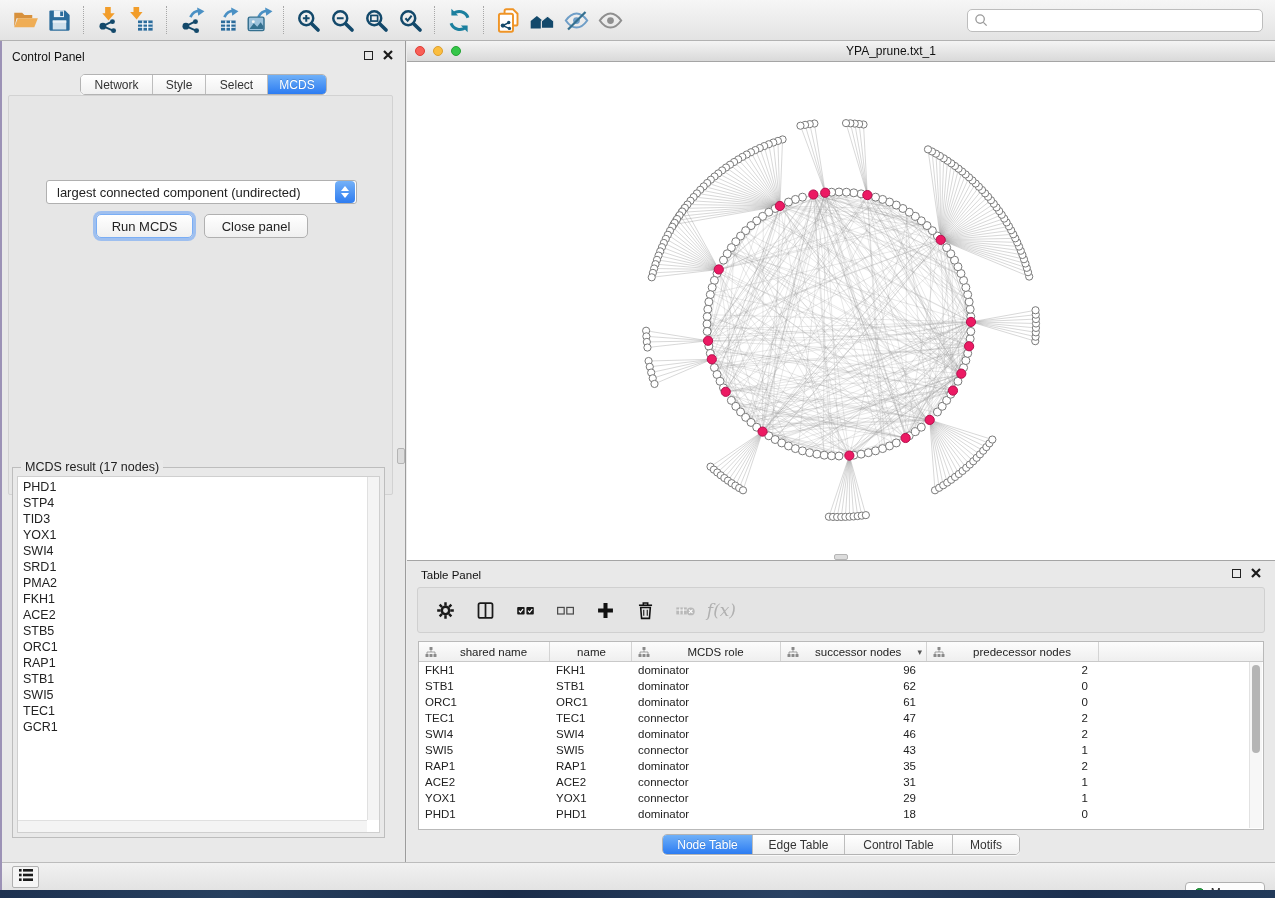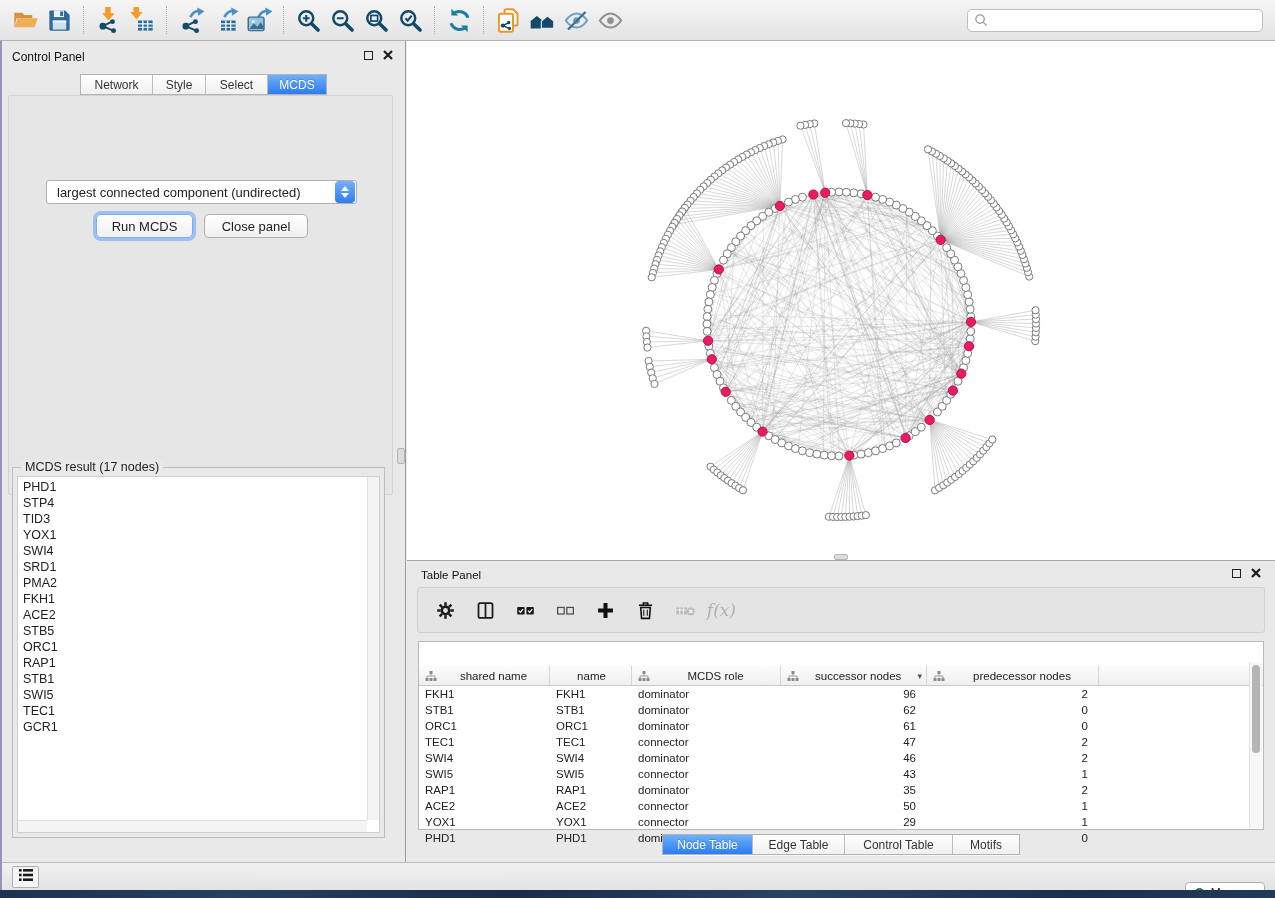--- a/index.html
+++ b/index.html
@@ -20,21 +20,21 @@
   .search-ico { position:absolute; left:7px; top:4px; }
 
   
   .control-panel { position:absolute; left:0; top:41px; width:406px; height:821px;
     background:#e9e9e9; border-right:1px solid #9c9c9c; }
   .panel-title { position:absolute; left:12px; top:9px; font-size:12px; color:#111; }
   .win-btns { position:absolute; right:12px; top:9px; display:flex; gap:10px; align-items:center; }
   .float-ico { width:9px; height:9px; border:1.5px solid #222; display:inline-block; }
   .close-ico svg { display:block; }
 
-  .seg { position:absolute; display:flex; border:1px solid #b3b3b3; border-radius:0;
+  .seg { position:absolute; display:flex; border:1px solid #b3b3b3; border-radius:5px;
     overflow:hidden; background:#fff; height:21px; box-shadow:0 1px 0 rgba(255,255,255,.7); }
   .seg-item { display:flex; align-items:center; justify-content:center; font-size:12px;
     color:#333; border-right:1px solid #bdbdbd; background:linear-gradient(#ffffff,#f0f0f0);
     cursor:pointer; padding:0 2px; }
   .seg-item:last-child { border-right:none; }
   .seg-item.active { background:linear-gradient(#6fb0f8,#2c7cf2); color:#fff;
     text-shadow:0 -1px 0 rgba(0,0,0,.15); }
   .cp-tabs { top:33px; left:80px; }
   .cp-tabs .seg-item:nth-child(1){ width:72px } .cp-tabs .seg-item:nth-child(2){ width:53px }
   .cp-tabs .seg-item:nth-child(3){ width:62px } .cp-tabs .seg-item:nth-child(4){ width:58px }
@@ -97,21 +97,21 @@
     background:#e4e4e4; border:1px solid #d0d0d0; border-radius:3px;
     display:flex; align-items:center; padding-left:14px; gap:16px; }
   .tp-ico { width:24px; height:24px; display:flex; align-items:center; justify-content:flex-end; cursor:pointer; }
   .tp-ico svg { width:21px; height:21px; }
   .tp-ico.disabled { cursor:default; }
   .fx-label { font-family:"DejaVu Serif", serif; font-style:italic; font-size:17px; color:#b0b0b0; }
 
   .node-table { position:absolute; left:11px; top:80px; width:846px; height:189px;
     background:#fff; border:1px solid #b9b9b9; }
   .nt-grid { display:grid; grid-template-columns:131px 82px 149px 146px 172px 1fr; }
-  .nt-header { border-bottom:1px solid #c9c9c9; background:linear-gradient(#fcfcfc,#efefef);margin-top:24px; }
+  .nt-header { border-bottom:1px solid #c9c9c9; background:linear-gradient(#fcfcfc,#efefef); }
   .nt-hcell { position:relative; height:19px; display:flex; align-items:center; gap:5px;
     font-size:11.5px; color:#222; border-right:1px solid #d4d4d4; padding:0 4px 0 6px;
     cursor:pointer; white-space:nowrap; overflow:hidden; }
   .nt-hcell .hlabel { flex:1; text-align:center; }
   .nt-hcell.no-border { border-right:none; }
   .chev { font-size:9px; color:#555; }
   .nt-row { height:16px; }
   .nt-cell { font-size:11.5px; line-height:16px; padding:0 6px; white-space:nowrap; overflow:hidden; }
   .nt-cell.num { text-align:right; padding-right:11px; }
   .nt-vscroll { position:absolute; right:1px; top:20px; width:13px; bottom:1px;
@@ -375,20 +375,28 @@
           </div>
         <div class="vtrack"></div>
         <div class="htrack"></div>
       </div>
     </div>
   </div>
   <div class="v-splitter-handle"></div>
 
   <div class="right-col">
     <div class="net-window">
+      <div class="net-titlebar">
+        <div class="lights">
+          <span class="light red"></span>
+          <span class="light yellow"></span>
+          <span class="light green"></span>
+        </div>
+        <div class="net-title">YPA_prune.txt_1</div>
+      </div>
       <div class="net-canvas">
         <svg width="868" height="498" viewBox="0 0 868 498">
             <g>
               <line x1="545.9682126800939" y1="328.59764634358254" x2="302.3297615370727" y2="286.6906714563935" stroke="#8f8f8f" stroke-opacity="0.3" stroke-width="0.7"></line>
               <line x1="498.59764634358254" y1="375.96821268009387" x2="320.6188225906134" y2="332.8394898266407" stroke="#8f8f8f" stroke-opacity="0.3" stroke-width="0.7"></line>
               <line x1="304.8007801764618" y1="297.27546564232995" x2="303.7489861032428" y2="293.23583574124115" stroke="#8f8f8f" stroke-opacity="0.3" stroke-width="0.7"></line>
               <line x1="406.3610656389637" y1="132.5139194939067" x2="302.41729858396184" y2="287.14604330151985" stroke="#8f8f8f" stroke-opacity="0.3" stroke-width="0.7"></line>
               <line x1="498.59764634358254" y1="375.96821268009387" x2="306.3775343817571" y2="221.4661113141933" stroke="#8f8f8f" stroke-opacity="0.3" stroke-width="0.7"></line>
               <line x1="545.9682126800939" y1="328.59764634358254" x2="505.17704906977735" y2="371.8595443711624" stroke="#8f8f8f" stroke-opacity="0.3" stroke-width="0.7"></line>
               <line x1="554.3017792750825" y1="311.66160273439624" x2="368.5594431385502" y2="377.7553270701144" stroke="#8f8f8f" stroke-opacity="0.3" stroke-width="0.7"></line>
@@ -1368,21 +1376,21 @@
               <div class="nt-cell">RAP1</div>
               <div class="nt-cell">dominator</div>
               <div class="nt-cell num">35</div>
               <div class="nt-cell num">2</div>
               <div class="nt-cell"></div>
             </div>
             <div class="nt-grid nt-row">
               <div class="nt-cell">ACE2</div>
               <div class="nt-cell">ACE2</div>
               <div class="nt-cell">connector</div>
-              <div class="nt-cell num">50</div>
+              <div class="nt-cell num">31</div>
               <div class="nt-cell num">1</div>
               <div class="nt-cell"></div>
             </div>
             <div class="nt-grid nt-row">
               <div class="nt-cell">YOX1</div>
               <div class="nt-cell">YOX1</div>
               <div class="nt-cell">connector</div>
               <div class="nt-cell num">29</div>
               <div class="nt-cell num">1</div>
               <div class="nt-cell"></div>

